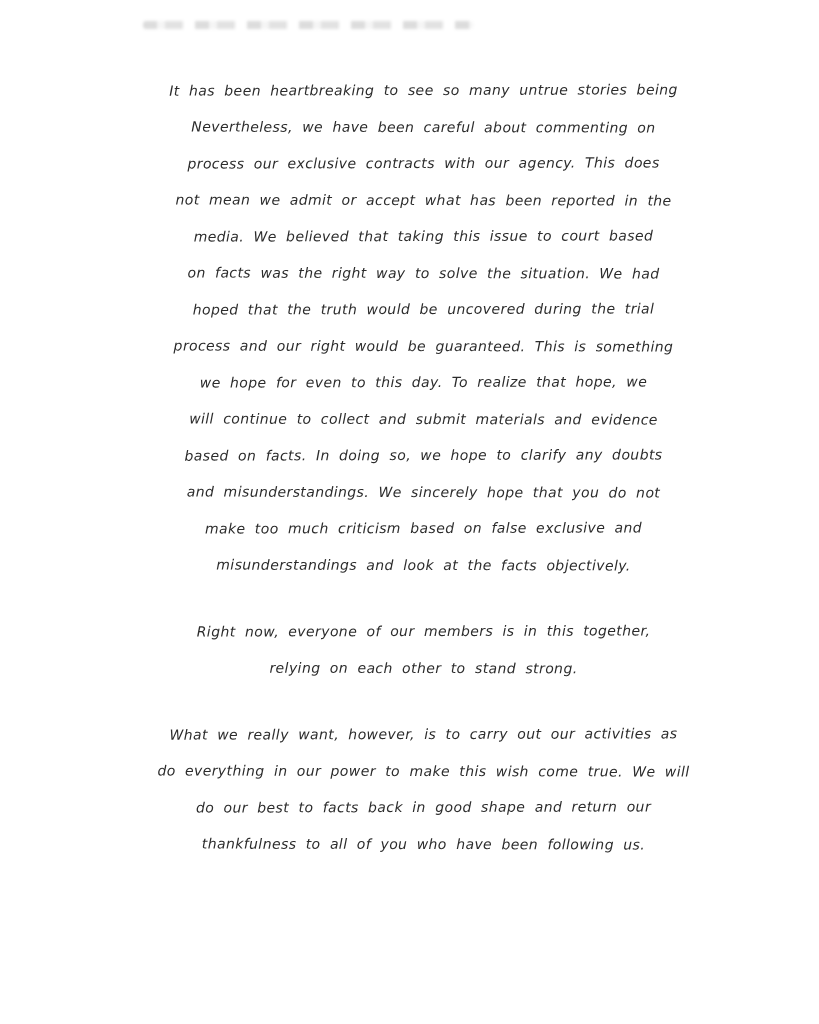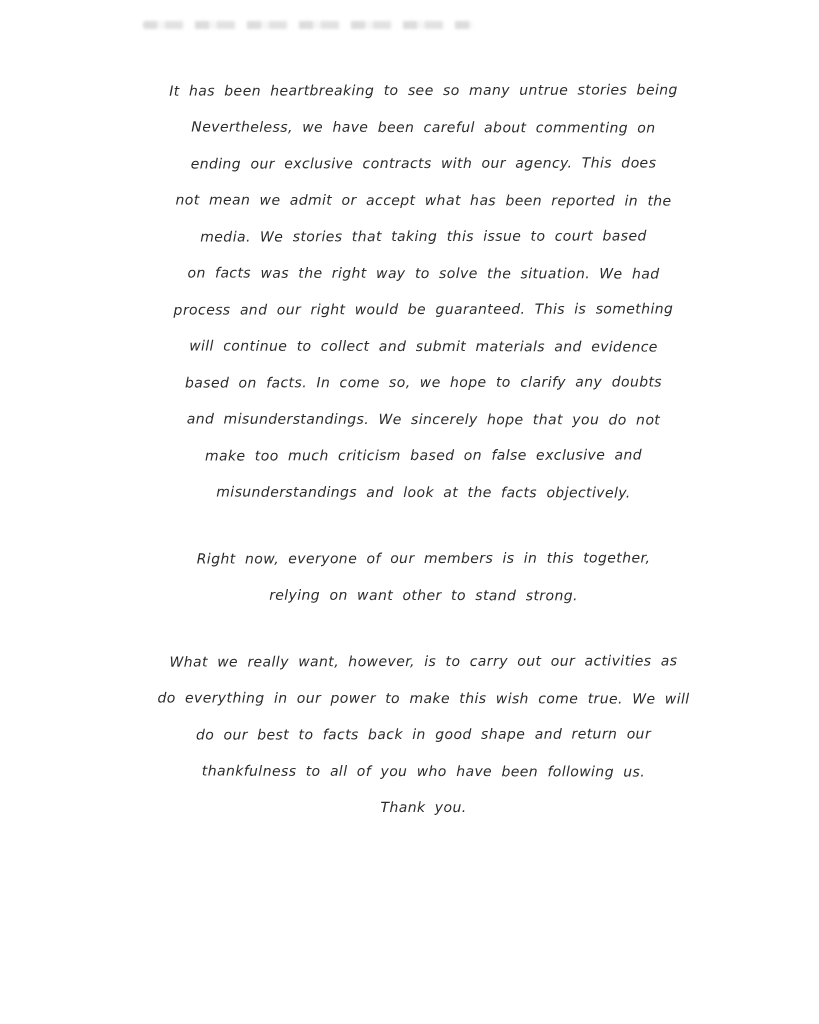--- a/index.html
+++ b/index.html
@@ -62,39 +62,40 @@
 
 <div class="page">
 
   <div class="redacted-line"></div>
 
   <div class="letter">
 
     <div class="paragraph">
       <div class="hand-line">It has been heartbreaking to see so many untrue stories being</div>
       <div class="hand-line">Nevertheless, we have been careful about commenting on</div>
-      <div class="hand-line">ending our exclusive contracts with our agency. This does</div>
+      <div class="hand-line">process our exclusive contracts with our agency. This does</div>
       <div class="hand-line">not mean we admit or accept what has been reported in the</div>
-      <div class="hand-line">media. We stories that taking this issue to court based</div>
+      <div class="hand-line">media. We believed that taking this issue to court based</div>
       <div class="hand-line">on facts was the right way to solve the situation. We had</div>
+      <div class="hand-line">hoped that the truth would be uncovered during the trial</div>
       <div class="hand-line">process and our right would be guaranteed. This is something</div>
+      <div class="hand-line">we hope for even to this day. To realize that hope, we</div>
       <div class="hand-line">will continue to collect and submit materials and evidence</div>
-      <div class="hand-line">based on facts. In come so, we hope to clarify any doubts</div>
+      <div class="hand-line">based on facts. In doing so, we hope to clarify any doubts</div>
       <div class="hand-line">and misunderstandings. We sincerely hope that you do not</div>
       <div class="hand-line">make too much criticism based on false exclusive and</div>
       <div class="hand-line">misunderstandings and look at the facts objectively.</div>
     </div>
 
     <div class="paragraph">
       <div class="hand-line">Right now, everyone of our members is in this together,</div>
-      <div class="hand-line">relying on want other to stand strong.</div>
+      <div class="hand-line">relying on each other to stand strong.</div>
     </div>
 
     <div class="paragraph">
       <div class="hand-line">What we really want, however, is to carry out our activities as</div>
       <div class="hand-line">do everything in our power to make this wish come true. We will</div>
       <div class="hand-line">do our best to facts back in good shape and return our</div>
       <div class="hand-line">thankfulness to all of you who have been following us.</div>
-      <div class="hand-line">Thank you.</div>
     </div>
 
   </div>
 </div>
 
 </body></html>

